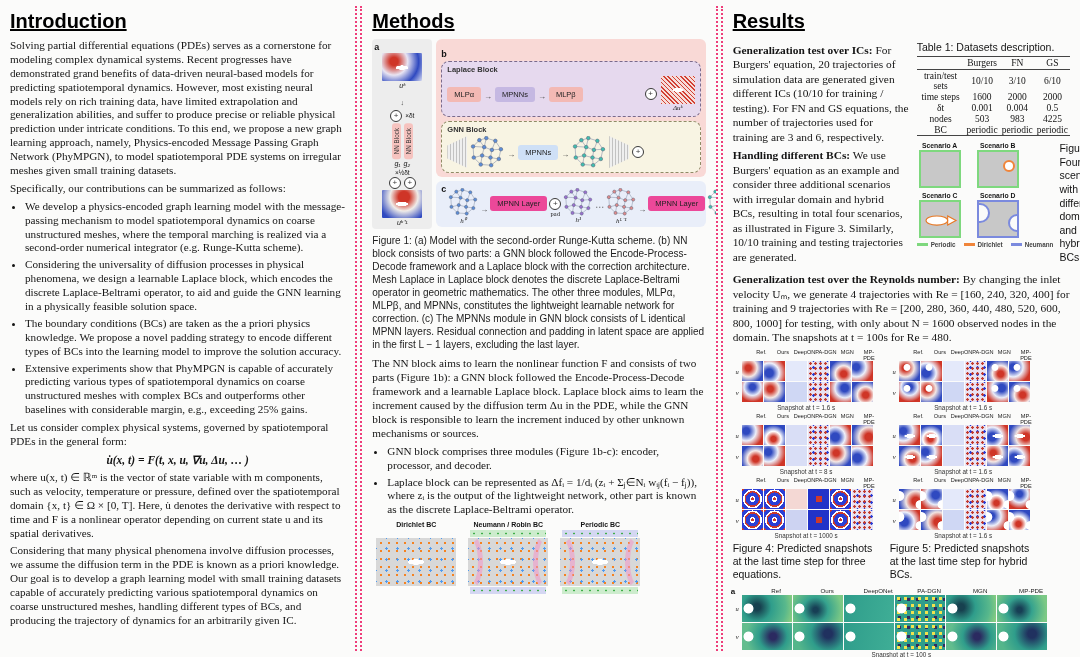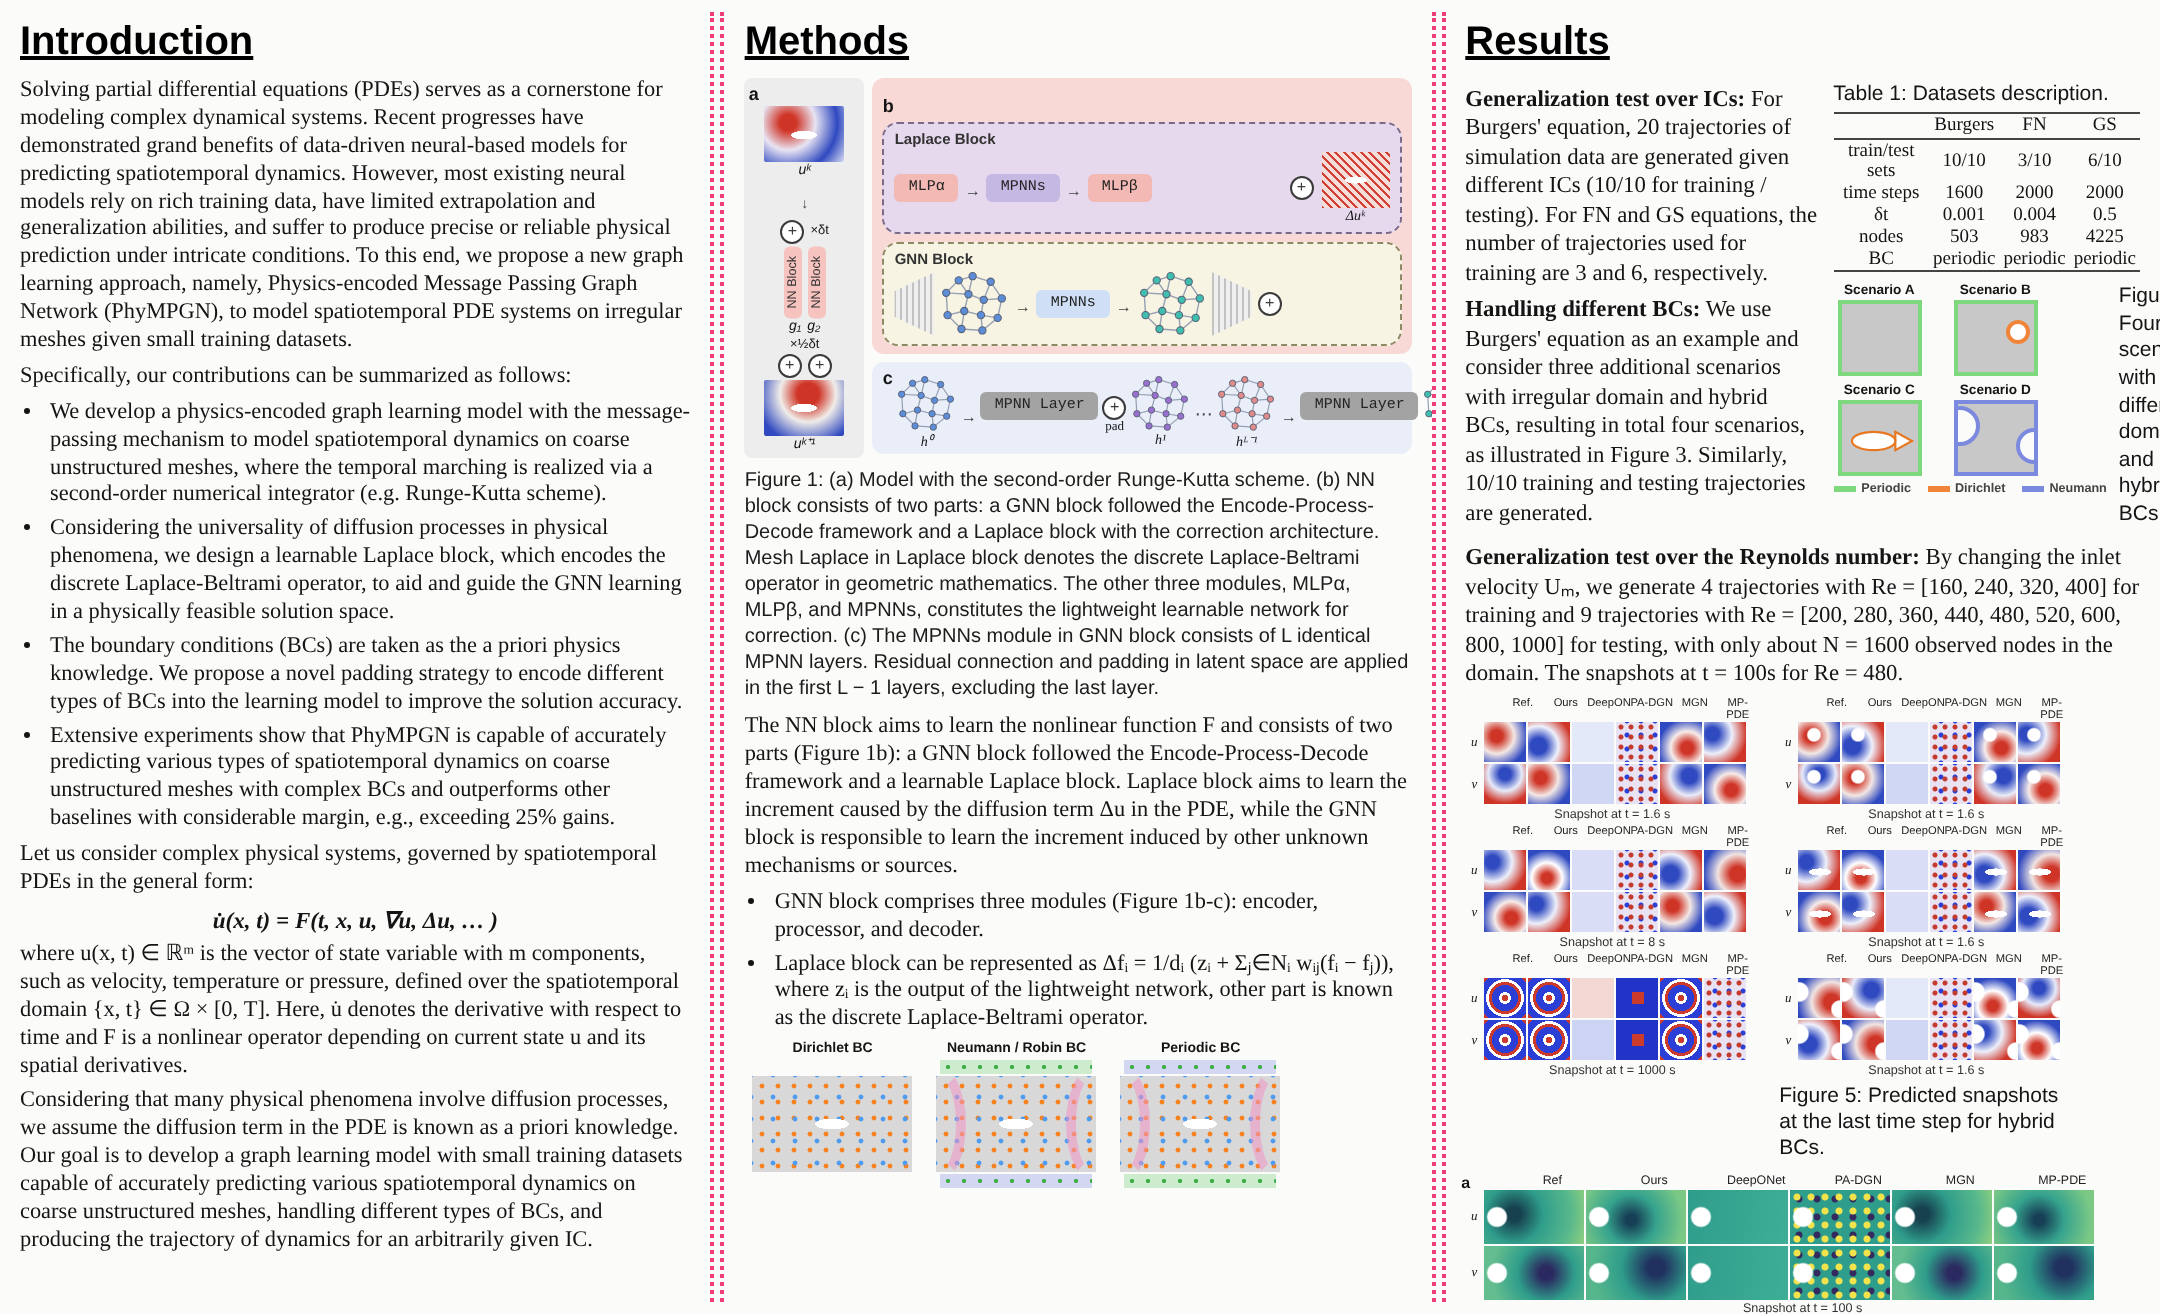--- a/index.html
+++ b/index.html
@@ -29,26 +29,26 @@
   .varr::before{content:'↓';font-size:7px;color:#444;}
   .harr::before{content:'→';font-size:8px;color:#444;}
   .nnrow{display:flex;gap:3px;align-items:center;}
   .nnpill{writing-mode:vertical-rl;transform:rotate(180deg);background:#f6c3bf;border-radius:3px;font-size:6.3px;padding:5px 1px;color:#333;}
   .bcWrap{flex:1;display:flex;flex-direction:column;gap:4px;min-width:0;}
   .panelB{background:#f9d9d6;border-radius:6px;padding:4px 5px;position:relative;}
   .lapBox{border:1px dashed #7a6a8a;background:#e6d9ee;border-radius:8px;padding:3px 5px 4px;}
   .gnnBox{border:1px dashed #8f8a66;background:#f8f4e3;border-radius:8px;padding:3px 5px 4px;margin-top:4px;}
   .blkTitle{font-family:"Liberation Sans",sans-serif;font-weight:bold;font-size:7.5px;color:#333;margin-bottom:2px;}
   .mrow{display:flex;align-items:center;gap:3px;}
-  .mbox{font-family:Liberation Mono, monospace;font-size:7.5px;padding:3px 7px;border-radius:3px;color:#222;white-space:nowrap;}
+  .mbox{font-family:Liberation Sans, sans-serif;font-size:7.5px;padding:3px 7px;border-radius:3px;color:#222;white-space:nowrap;}
   .bx-pink{background:#f3b9b4;}
   .bx-purple{background:#c5b8e2;}
   .bx-gray{background:#b9bcc6;}
   .bx-blue{background:#cfe0f6;}
-  .bx-lav{background:#a3a3a3;}
+  .bx-lav{background:#ec4899;}
   .lapFlex{display:flex;align-items:center;gap:4px;}
   .lapMain{flex:1;display:flex;flex-direction:column;gap:3px;}
   .hatch{width:34px;height:28px;background-image:radial-gradient(ellipse 8px 2.5px at 50% 50%,#ffffff 0 70%,rgba(255,255,255,0) 71%),repeating-linear-gradient(45deg,#d24034 0 1px,#f6ddda 1px 3px);}
   .fan{width:20px;height:32px;background:repeating-linear-gradient(90deg,#c2c2c2 0 1px,#efefef 1px 3px);clip-path:polygon(0 30%,100% 0,100% 100%,0 70%);}
   .fan.dec{clip-path:polygon(0 0,100% 30%,100% 70%,0 100%);}
   .graph{flex:none;}
   .panelC{background:#e9eef9;border-radius:6px;padding:3px 5px 2px;display:flex;align-items:flex-start;gap:2px;}
   .gcol{display:flex;flex-direction:column;align-items:center;gap:0;}
   .glab{font-size:7px;font-style:italic;font-family:"Liberation Serif",serif;}
   .padwrap{display:flex;flex-direction:column;align-items:center;margin-top:10px;}
@@ -499,20 +499,21 @@
                 <div class="tile" style="background-color: rgb(43, 63, 214); background-image: repeating-radial-gradient(circle, rgb(204, 58, 44) 0px, rgb(204, 58, 44) 1.5px, rgb(255, 255, 255) 1.5px, rgb(255, 255, 255) 3px, rgb(43, 63, 214) 3px, rgb(43, 63, 214) 6.5px);"></div>
                 <div class="tile" style="background-color: rgb(43, 63, 214); background-image: repeating-radial-gradient(circle, rgb(204, 58, 44) 0px, rgb(204, 58, 44) 1.5px, rgb(255, 255, 255) 1.5px, rgb(255, 255, 255) 3px, rgb(43, 63, 214) 3px, rgb(43, 63, 214) 6.5px);"></div>
                 <div class="tile" style="background: rgb(205, 211, 242);"></div>
                 <div class="tile" style="background-color: rgb(34, 51, 200); background-image: linear-gradient(rgb(204, 58, 44), rgb(204, 58, 44)); background-size: 6px 6px; background-repeat: no-repeat; background-position: center center;"></div>
                 <div class="tile" style="background-color: rgb(43, 63, 214); background-image: repeating-radial-gradient(circle, rgb(204, 58, 44) 0px, rgb(204, 58, 44) 1.5px, rgb(255, 255, 255) 1.5px, rgb(255, 255, 255) 3px, rgb(43, 63, 214) 3px, rgb(43, 63, 214) 6.5px);"></div>
                 <div class="tile" style="background-color: rgb(233, 226, 242); background-image: radial-gradient(rgb(194, 59, 46) 1px, transparent 1.5px), radial-gradient(rgb(43, 63, 214) 1px, transparent 1.5px); background-size: 5px 5px, 7px 7px; background-position: 0px 0px, 2px 3px;"></div>
               </div>
               <div class="snap-cap">Snapshot at t = 1000 s</div>
             </div>
           </div>
+        <div class="figcap">Figure 4: Predicted snapshots at the last time step for three equations.</div>
       </div>
       <div class="snap-fig">
         <div id="fig5-grids">
             <div class="snap-block">
               <div class="snap-head">
                 <span class="snap-rowlab"></span>
                 <span class="snap-col">Ref.</span>
                 <span class="snap-col">Ours</span>
                 <span class="snap-col">DeepONet</span>
                 <span class="snap-col">PA-DGN</span>

